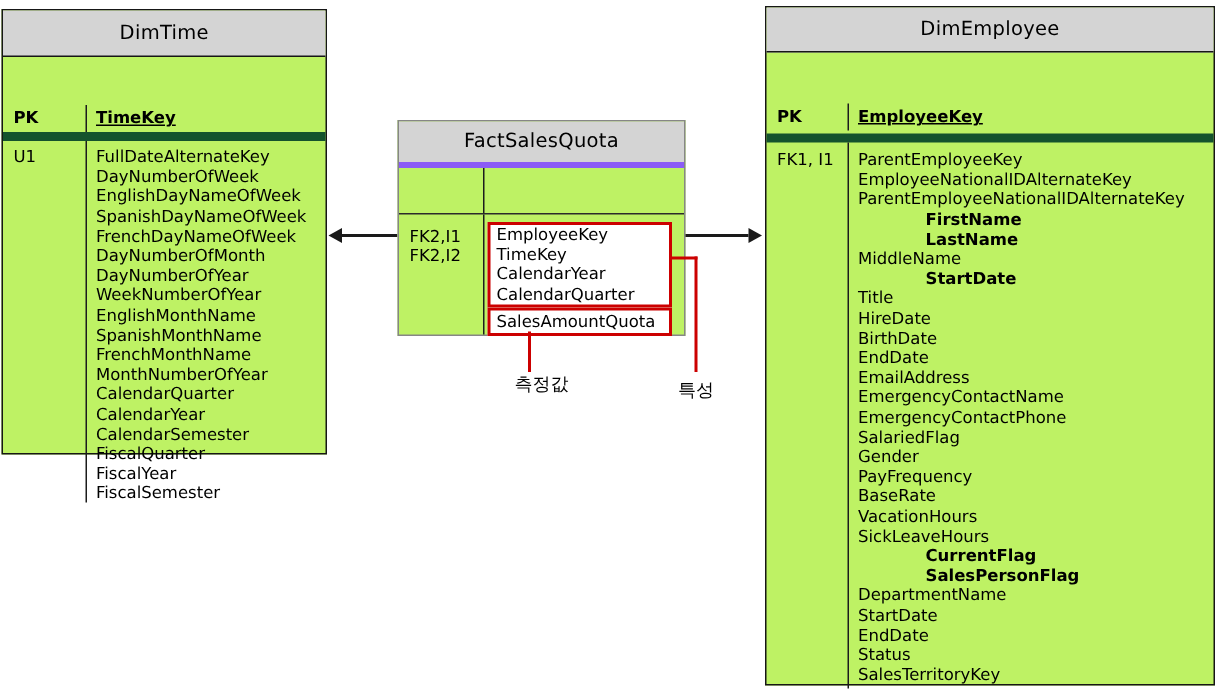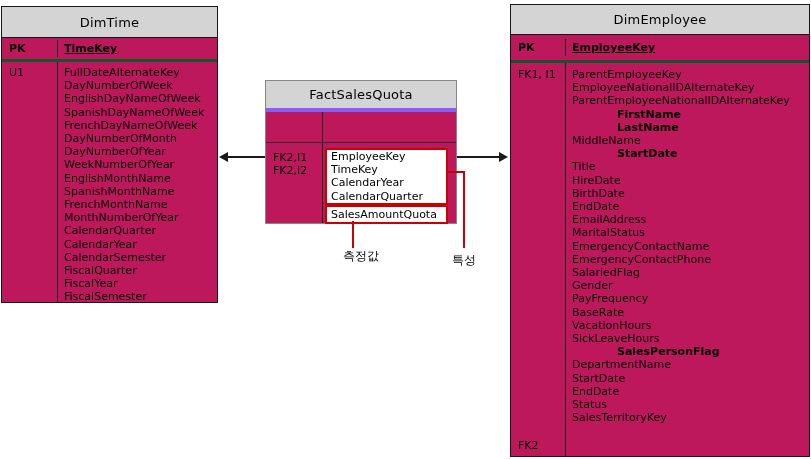--- a/index.html
+++ b/index.html
@@ -4,41 +4,41 @@
 <style>
   html,body { margin:0; padding:0; background:#ffffff; }
   body {
     width:811px; height:459px; position:relative; overflow:hidden;
     font-family:"DejaVu Sans","Liberation Sans",sans-serif;
     color:#000;
   }
   .canvas { position:absolute; inset:0; }
 
   
-  .er-table { position:absolute; background:#be185d; box-sizing:border-box; }
+  .er-table { position:absolute; background:#bef264; box-sizing:border-box; }
   .er-table.dim  { border:1px solid #161616; }
   .er-table.fact { border:1px solid #868686; }
 
   .thead {
     background:#d4d4d4; display:flex; align-items:center; justify-content:center;
     font-size:13px; letter-spacing:0.2px; box-sizing:border-box;
   }
   .dim  .thead { border-bottom:1px solid #161616; }
   .fact .thead { border-bottom:4px solid #8b5cf6; }
 
   .row { display:flex; box-sizing:border-box; }
   .keycol {
     flex:none; box-sizing:border-box; border-right:1px solid #1c1c1c;
     padding:2px 3px 2px 7px; font-size:11px; line-height:13.2px; position:relative;
   }
   .fieldcol {
     flex:1 1 auto; box-sizing:border-box; padding:2px 2px 2px 6px;
     font-size:11px; line-height:13.2px; white-space:nowrap;
   }
-  .pkrow { border-bottom:3px solid #14532d; align-items:center; }
+  .pkrow { border-bottom:6px solid #14532d; align-items:center;margin-top:32px; }
   .pkrow .keycol, .pkrow .fieldcol { display:flex; align-items:center; font-weight:bold; }
   .pk-field { text-decoration:underline; }
   .body-row { align-items:stretch; }
   .field-line { white-space:nowrap; }
   .field-line.bold { font-weight:bold;margin-left:45px; }
 
   
   #dimtime { left:1px; top:6px; width:217px; height:297px; }
   #dimtime .thead { height:31px; }
   #dimtime .pkrow { height:24px; }
@@ -174,29 +174,29 @@
           <div class="field-line">ParentEmployeeNationalIDAlternateKey</div>
           <div class="field-line bold">FirstName</div>
           <div class="field-line bold">LastName</div>
           <div class="field-line">MiddleName</div>
           <div class="field-line bold">StartDate</div>
           <div class="field-line">Title</div>
           <div class="field-line">HireDate</div>
           <div class="field-line">BirthDate</div>
           <div class="field-line">EndDate</div>
           <div class="field-line">EmailAddress</div>
-          <div class="field-line">MaritalStatus</div>
           <div class="field-line">EmergencyContactName</div>
           <div class="field-line">EmergencyContactPhone</div>
           <div class="field-line">SalariedFlag</div>
           <div class="field-line">Gender</div>
           <div class="field-line">PayFrequency</div>
           <div class="field-line">BaseRate</div>
           <div class="field-line">VacationHours</div>
           <div class="field-line">SickLeaveHours</div>
+          <div class="field-line bold">CurrentFlag</div>
           <div class="field-line bold">SalesPersonFlag</div>
           <div class="field-line">DepartmentName</div>
           <div class="field-line">StartDate</div>
           <div class="field-line">EndDate</div>
           <div class="field-line">Status</div>
           <div class="field-line">SalesTerritoryKey</div>
         </div>
     </div>
   </div>
 

